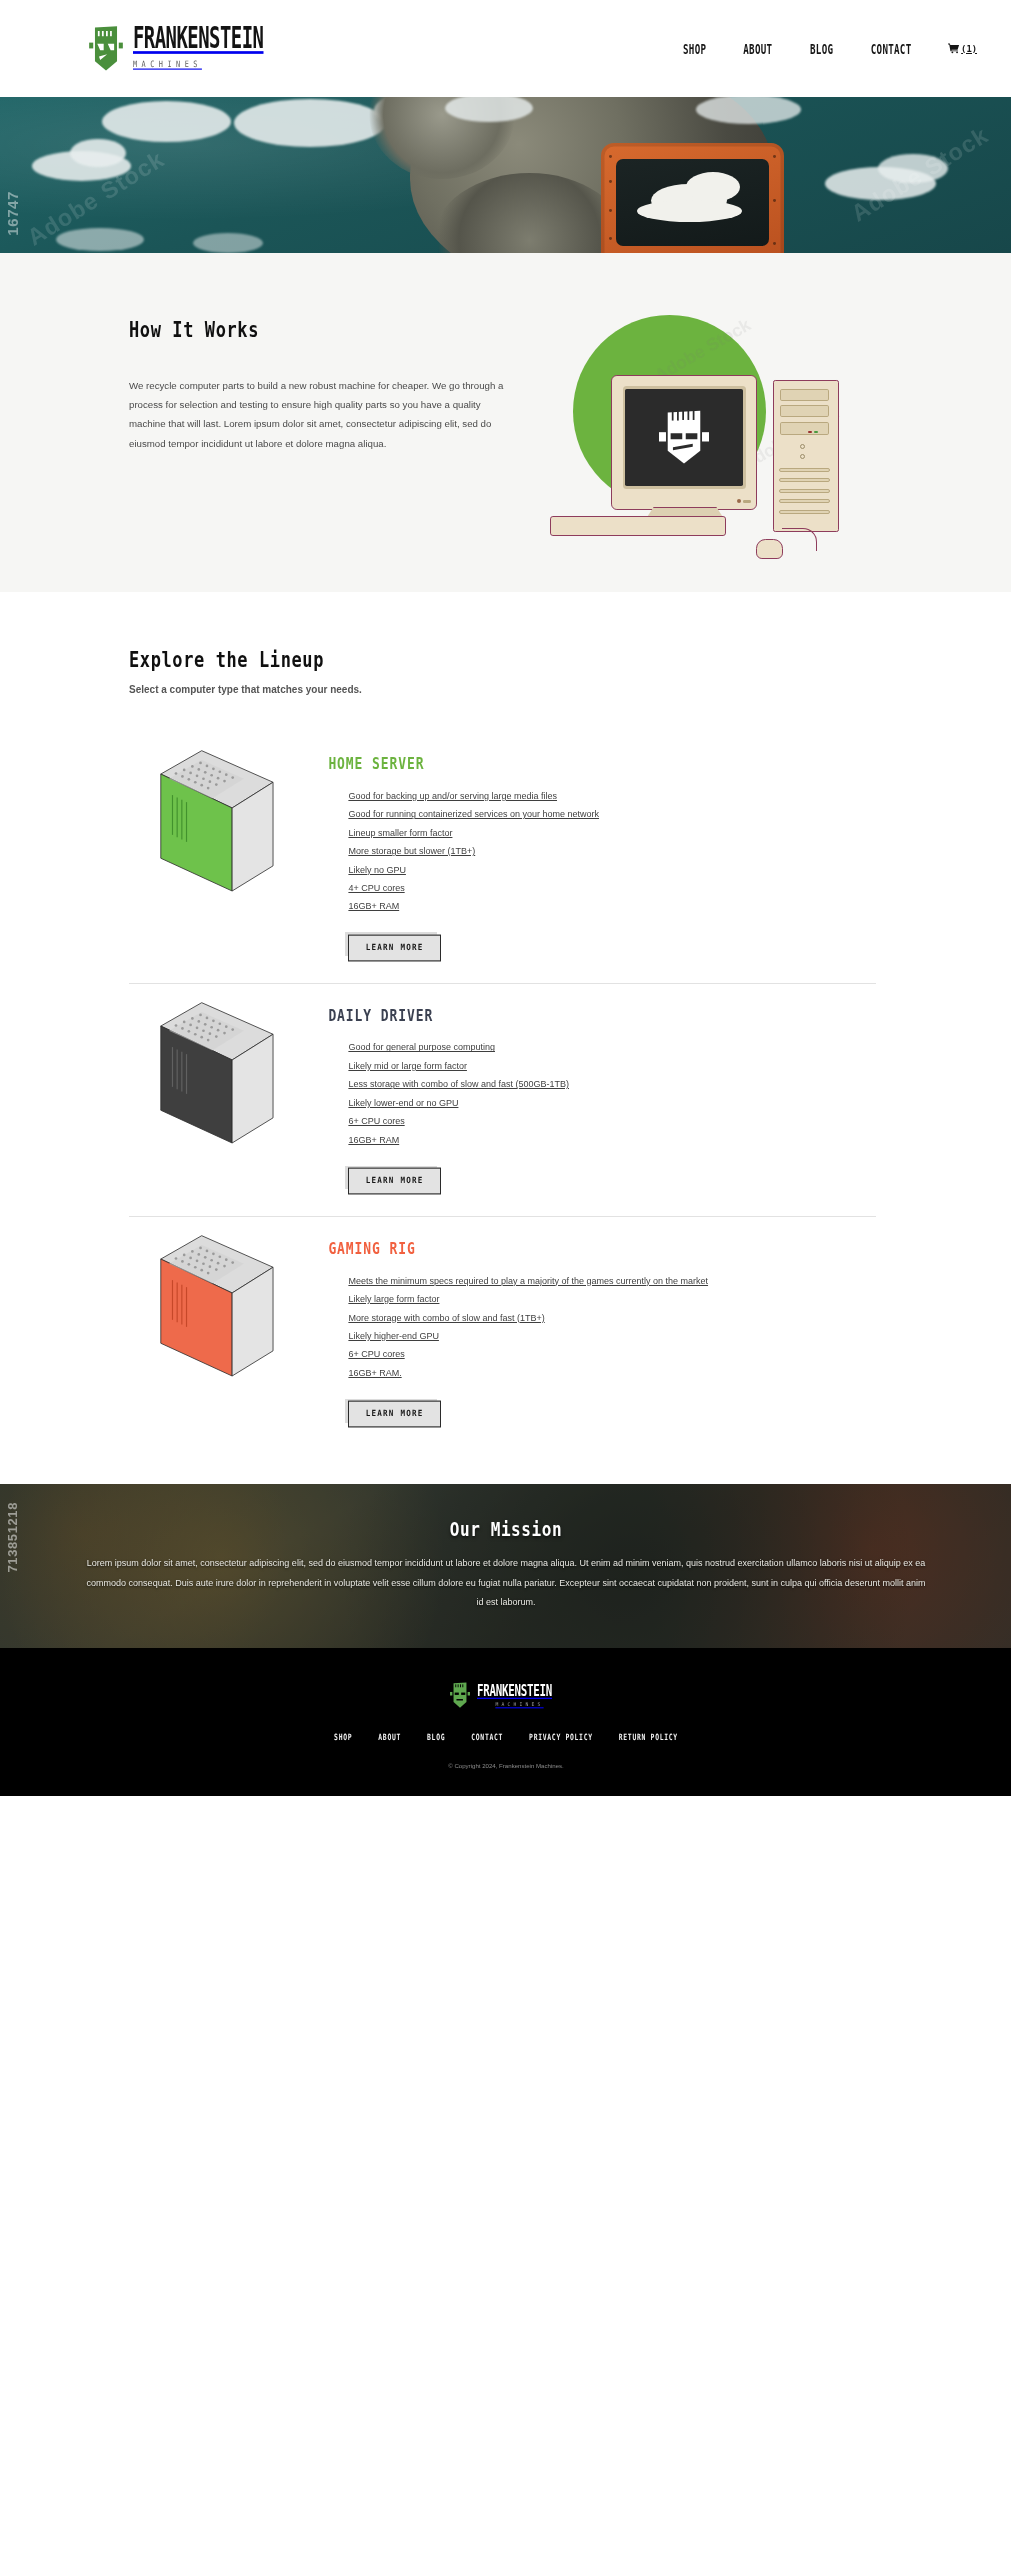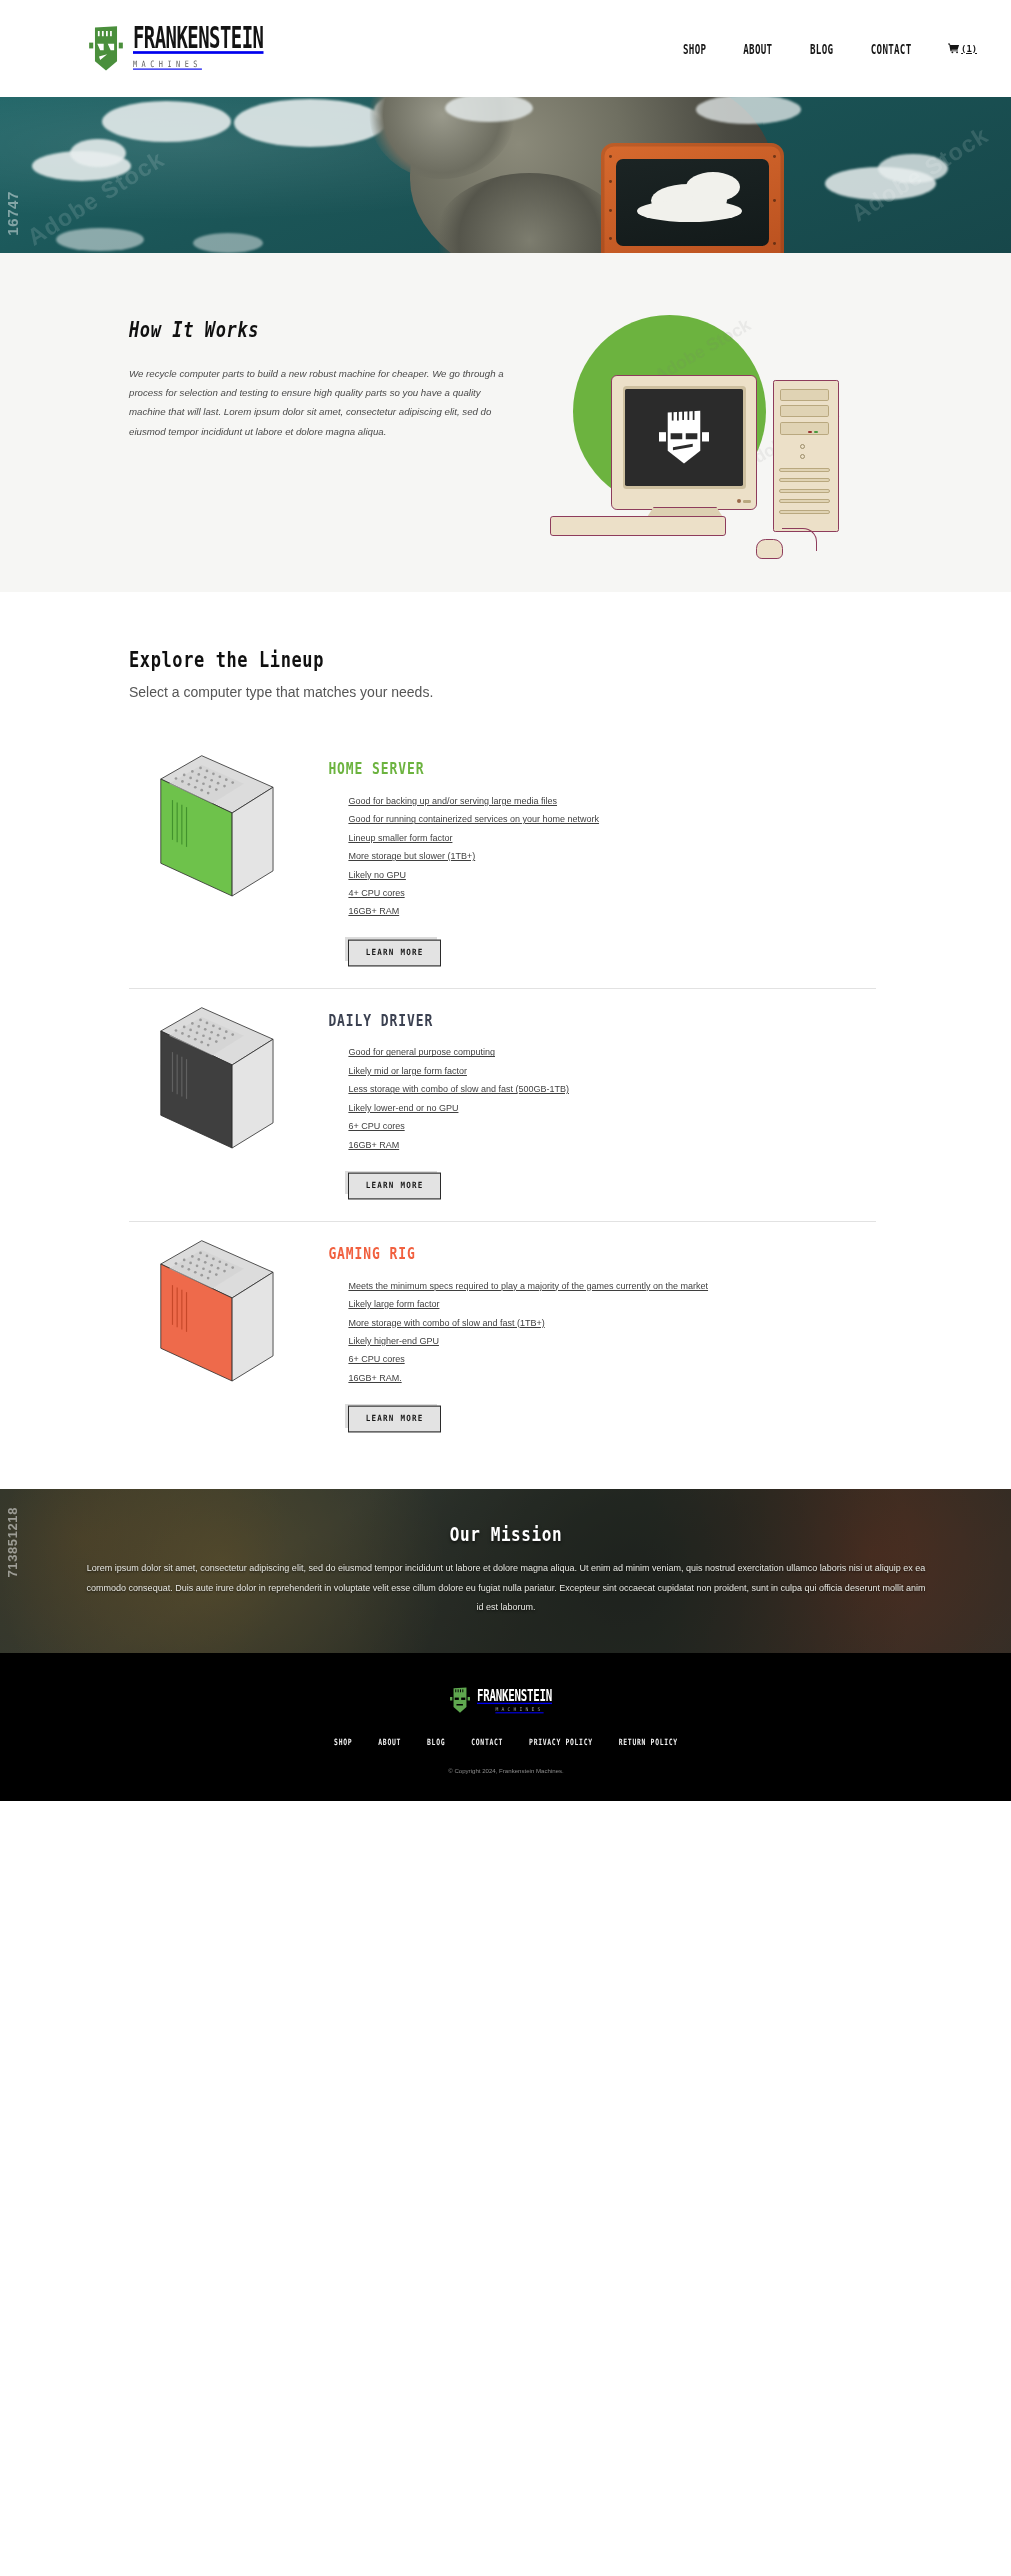--- a/index.html
+++ b/index.html
@@ -144,33 +144,33 @@
 
   
   .how {
     background: #f6f6f4;
     padding: 47px 88px 53px 129px;
     display: flex;
     align-items: flex-start;
     gap: 41px;
     min-height: 328px;
   }
-  .how-text { width: 404px; padding-top: 17.6px; font-style: italic; }
+  .how-text { width: 404px; padding-top: 17.6px; }
   .section-title {
     font-family: "DejaVu Sans Mono", monospace;
     font-weight: bold;
     font-size: 17px;
     letter-spacing: 0.6px;
     color: #101010;
     transform: scaleY(1.2);
     transform-origin: left top;
     display: inline-block;
   }
   .how-body {
-    margin-top: 26px;
+    margin-top: 38px;
     font-size: 9.7px;
     line-height: 2.0;
     color: #4a4a4a;
     font-weight: 300;
     max-width: 386px;
   }
   .how-art { position: relative; width: 374px; height: 234px; flex: 0 0 auto; margin-top: 4.7px; }
   .art-circle {
     position:absolute; left: 23.4px; top: 10.5px; width: 193px; height: 193px;
     border-radius: 50%; background: #6cb33f;
@@ -208,21 +208,21 @@
   .mouse-cord {
     position:absolute; left: 232px; top: 223px; width: 35px; height: 23.4px;
     border:1.8px solid #8e3c5c; border-left:none; border-bottom:none; border-radius: 0 14px 0 0;
   }
   .art-wm { position:absolute; color: rgba(120,120,120,.10); font-size:17.6px; font-weight:bold; transform: rotate(-30deg); white-space:nowrap;}
 
   
   .lineup { background:#ffffff; padding: 56px 7px 35px 0; }
   .lineup-head { padding-left: 129px; }
   .lineup-sub {
-    margin-top: 16.4px; font-size: 14px; color: #555; font-weight: 400;
+    margin-top: 16.4px; font-size: 10px; color: #555; font-weight: 700;
   }
   .products { margin-top: 37px; }
   .product {
     display:flex; align-items: flex-start; gap: 23.4px;
     padding: 14px 129px 23.4px 129px;
   }
   .prod-art { width: 176px; flex: 0 0 auto; display:flex; justify-content:center; }
   .prod-info { padding-top: 8.2px; flex: 1 1 auto; }
   .prod-title {
     font-family:"DejaVu Sans Mono", monospace; font-weight:bold;

